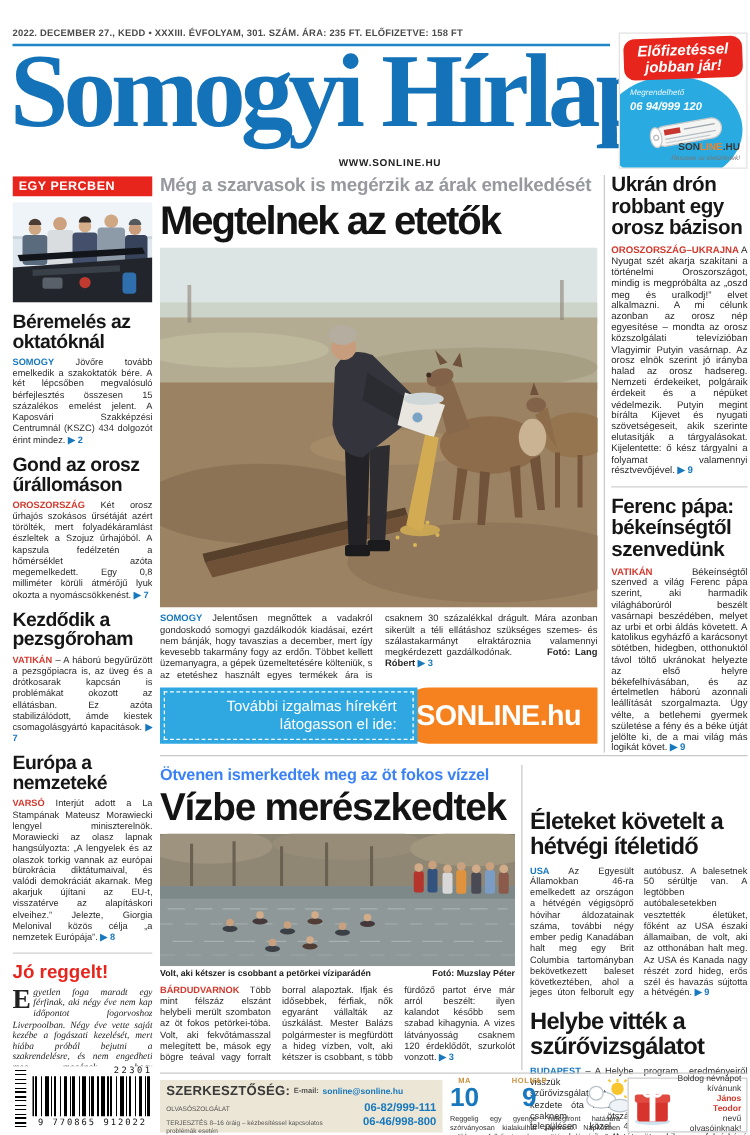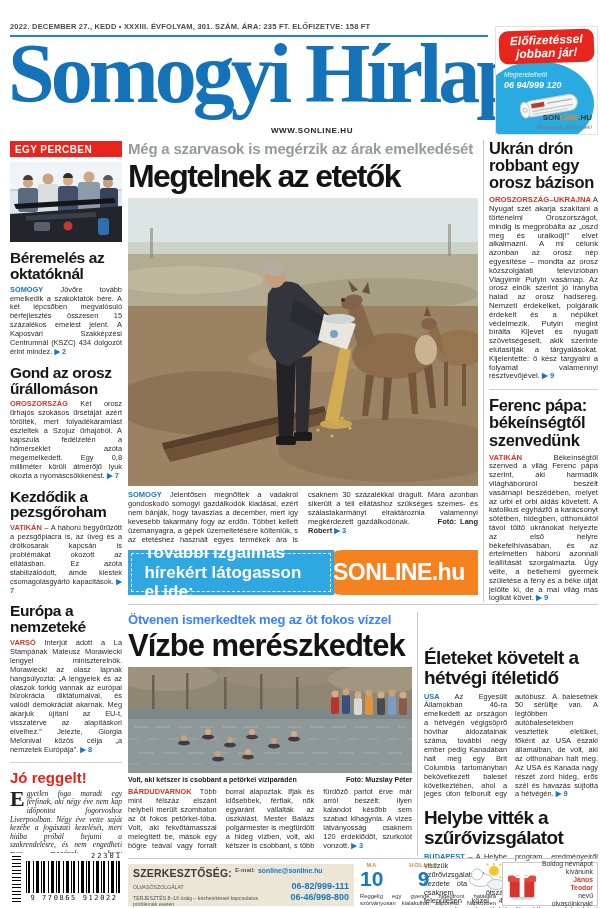--- a/index.html
+++ b/index.html
@@ -82,22 +82,22 @@
     line-height:1; white-space:nowrap; margin:3px 0 6px; }
   .main-photo, .swim-photo { line-height:0; }
   .caption { margin-top:4px; column-count:2; column-gap:10px;
     font-size:7.5px; line-height:9px; text-align:justify; color:#2a2a2a; }
   .credit { font-weight:bold;padding-left:24px; }
   .banner { display:flex; height:45px; margin-top:6px; }
   .banner-blue { flex:1.3; background:#2fa8e1; position:relative;
     display:flex; align-items:center; justify-content:center; }
   .banner-blue::before { content:""; position:absolute; inset:3px;
     border:1.5px dashed #ffffff; }
-  .banner-text { color:#fff; font-weight:bold; font-size:17px; line-height:1.15;
-    text-align:left; width:84%; position:relative; }
+  .banner-text { color:#fff; font-weight:normal; font-size:12px; line-height:1.15;
+    text-align:right; width:84%; position:relative; }
   .banner-orange { flex:1; background:#f5821f; margin-left:-14px;
     border-radius:24px 0 0 24px; display:flex; align-items:center; justify-content:center; }
   .banner-site { color:#fff; font-weight:bold; font-size:23px; letter-spacing:-.5px; }
 
   
   .sec-swim { left:128px; top:612px; width:284px; }
   .kicker2 { color:#3b82f6; font-weight:bold; font-size:13px; letter-spacing:-.2px; }
   .h2 { font-size:31px; font-weight:bold; color:#141414; letter-spacing:-1px;
     line-height:1; white-space:nowrap; margin:3px 0 6px; }
   .swim-caprow { display:flex; justify-content:space-between; margin-top:3px;
@@ -120,21 +120,21 @@
     text-align:justify; color:#2a2a2a; }
   .rm-gap { margin-top:9px; }
 
   
   .vr { position:absolute; width:1px; background:#c9c9c9; }
   .hl { position:absolute; height:1px; background:#c9c9c9; }
 
   
   .ed-box { left:128px; top:864px; width:226px; height:42px;
     background:#ece6d6; padding:3px 5px; }
-  .ed-head { display:flex; align-items:flex-start; gap:3px; }
+  .ed-head { display:flex; align-items:center; gap:3px; }
   .ed-label { font-size:10.5px; font-weight:bold; color:#3a3a3a; letter-spacing:.2px; }
   .ed-email-label { font-size:6px; font-weight:bold; color:#555; }
   .ed-email { font-size:6.8px; font-weight:bold; color:#1778be; }
   .ed-row { display:flex; justify-content:space-between; align-items:baseline; margin-top:1.5px;gap:27px; }
   .ed-service { font-size:5.2px; color:#555; }
   .ed-phone { font-size:9px; font-weight:bold; color:#1778be; white-space:nowrap; margin-left:4px; }
 
   .weather { left:360px; top:862px; width:136px; }
   .w-top { display:flex; align-items:flex-start; gap:26px; }
   .w-block { text-align:center; }

